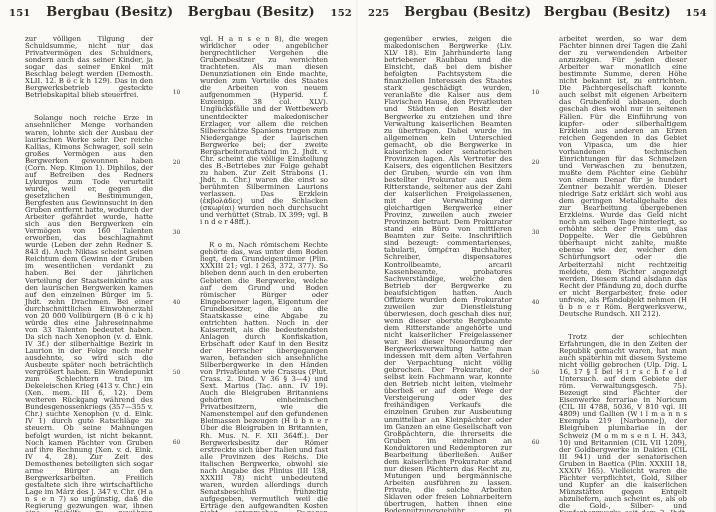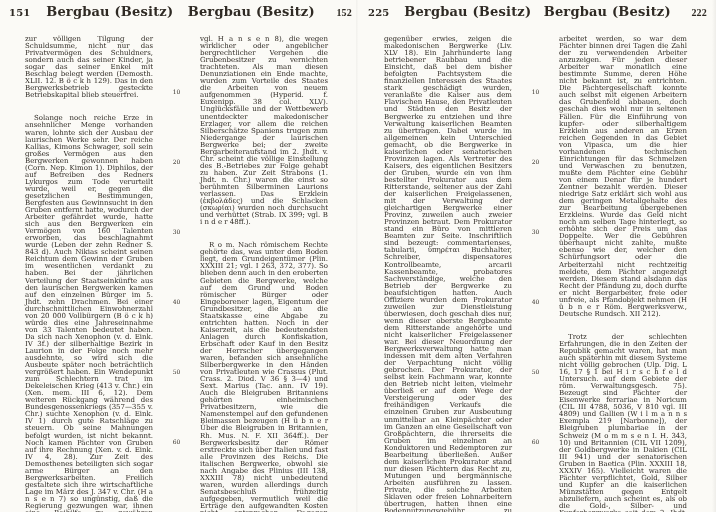--- a/index.html
+++ b/index.html
@@ -12,21 +12,21 @@
   .spread{position:relative;width:716px;height:512px;display:flex;}
   .page{position:relative;width:358px;height:512px;box-sizing:border-box;padding:4px 6px 0 9px;}
   .page.right{padding:4px 9px 0 10px;}
   .fold{position:absolute;left:356px;top:0;width:2px;height:512px;
     background:linear-gradient(to right,rgba(0,0,0,0.04),rgba(0,0,0,0.01));}
   .edge{position:absolute;right:0;top:0;width:4px;height:512px;
     background:linear-gradient(to left,rgba(0,0,0,0.05),rgba(0,0,0,0));}
   .pheader{display:flex;align-items:baseline;height:15px;margin-bottom:1px;
     font-weight:bold;font-size:9.5px;letter-spacing:0.2px;}
   .pnum{width:30px;font-size:10px;}
-  .pnum.r{text-align:right;font-family:Liberation Serif, serif;}
+  .pnum.r{text-align:right;}
   .ptitle{flex:1;text-align:center;font-size:13px;}
   .textrow{display:flex;height:494px;}
   .col{width:160px;height:492px;overflow:hidden;
     font-size:7px;line-height:7.05px;text-align:justify;
     text-justify:inter-word;hyphens:auto;}
   .gutter{position:relative;width:15px;height:492px;flex-shrink:0;}
   .gutter div{position:absolute;left:0;width:15px;text-align:center;
     font-size:6px;line-height:7px;color:#38332c;}
   .gutter div:nth-child(1){top:68px;}
   .gutter div:nth-child(2){top:138px;}
@@ -69,21 +69,21 @@
     </div>
   </div>
 
   <div class="fold"></div>
 
   <div class="page right">
     <div class="pheader">
       <span class="pnum">225</span>
       <span class="ptitle">Bergbau (Besitz)</span>
       <span class="ptitle">Bergbau (Besitz)</span>
-      <span class="pnum r">222</span>
+      <span class="pnum r">154</span>
     </div>
     <div class="textrow">
       <div class="col">
           <p>gegenüber erwies, zeigen die makedonischen Bergwerke (Liv. XLV 18). Ein Jahrhunderte lang betriebener Raubbau und die Einsicht, daß bei dem bisher befolgten Pachtsystem die finanziellen Interessen des Staates stark geschädigt wurden, veranlaßte die Kaiser aus dem Flavischen Hause, den Privatleuten und Städten den Besitz der Bergwerke zu entziehen und ihre Verwaltung kaiserlichen Beamten zu übertragen. Dabei wurde im allgemeinen kein Unterschied gemacht, ob die Bergwerke in kaiserlichen oder senatorischen Provinzen lagen. Als Vertreter des Kaisers, des eigentlichen Besitzers der Gruben, wurde ein von ihm bestellter Prokurator aus dem Ritterstande, seltener aus der Zahl der kaiserlichen Freigelassenen, mit der Verwaltung der gleichartigen Bergwerke einer Provinz, zuweilen auch zweier Provinzen betraut. Dem Prokurator stand ein Büro von mittleren Beamten zur Seite. Inschriftlich sind bezeugt: commentarienses, tabularii, ὑπηρέται Buchhalter, Schreiber, dispensatores Kontrollbeamte, arcarii Kassenbeamte, probatores Sachverständige, welche den Betrieb der Bergwerke zu beaufsichtigen hatten. Auch Offiziere wurden dem Prokurator zuweilen zur Dienstleistung überwiesen, doch geschah dies nur, wenn dieser oberste Bergbeamte dem Ritterstande angehörte und nicht kaiserlicher Freigelassener war. Bei dieser Neuordnung der Bergwerksverwaltung hatte man indessen mit dem alten Verfahren der Verpachtung nicht völlig gebrochen. Der Prokurator, der selbst kein Fachmann war, konnte den Betrieb nicht leiten, vielmehr überließ er auf dem Wege der Versteigerung oder des freihändigen Verkaufs die einzelnen Gruben zur Ausbeutung unmittelbar an Kleinpächter oder im Ganzen an eine Gesellschaft von Großpächtern, die ihrerseits die Gruben im einzelnen an Konduktoren und Redemptoren zur Bearbeitung überließen. Außer dem kaiserlichen Prokurator stand nur diesen Pächtern das Recht zu, Mutungen und bergmännische Arbeiten ausführen zu lassen. Private, die solche Arbeiten Sklaven oder freien Lohnarbeitern übertrugen, hatten ihnen eine Bodennutzungsgebühr zu entrichten. Wertvolle Einblicke in die Bergverhältnisse der römischen Kaiserzeit gibt das der flavischen Zeit (Ende des 1. Jhdts. n. Chr.) angehörende Berggesetz des metallum Vipascense, das, in Erz gegraben, im Frühjahr 1876 in der Nähe des in einem B.-Gebiete der portugiesischen Provinz Alemtejo gelegenen kleinen Kastells Aljustrel aufgefunden worden ist. Das zunächst nur für das Bergwerk von Vipasca und den dazu gehörenden Bezirk erlassene Gesetz, von dem nur ein Bruchstück erhalten ist, gewinnt dadurch eine besondere Bedeutung, weil seine Bestimmungen wahrscheinlich auch in den Verfassungen anderer Bergwerke und Bergbezirke wiederkehren. Nach diesem Gesetze hatte der, welcher auf Erze schürfen wollte, zwar das Recht, sich den Platz auszuwählen und sein Anrecht auf diesen durch eine an Ort und Stelle aufgestellte Tafel kenntlich zu machen, doch war er verpflichtet, den Pächter innerhalb zweier Tage hiervon in Kenntnis zu setzen. Sollte ein bereits aufgegebenes Werk oder eine noch im Betriebe befindliche Grube von neuem bergmännisch be-</p>
         </div>
       <div class="gutter">
           <div>10</div>
           <div>20</div>
           <div>30</div>
           <div>40</div>

